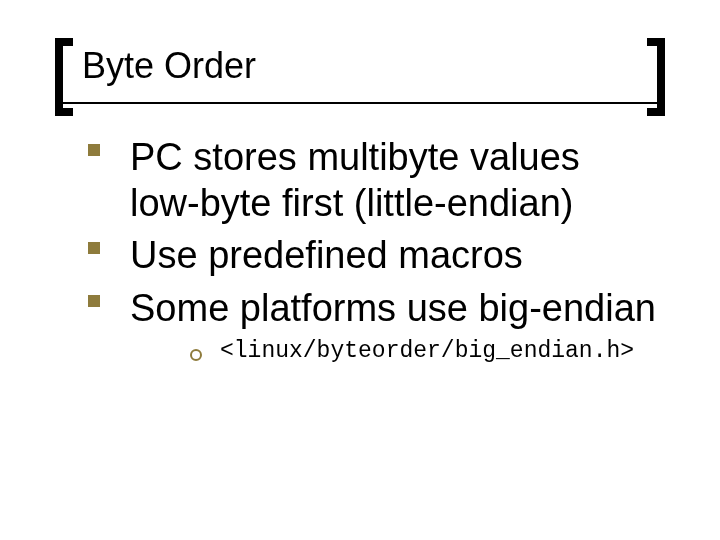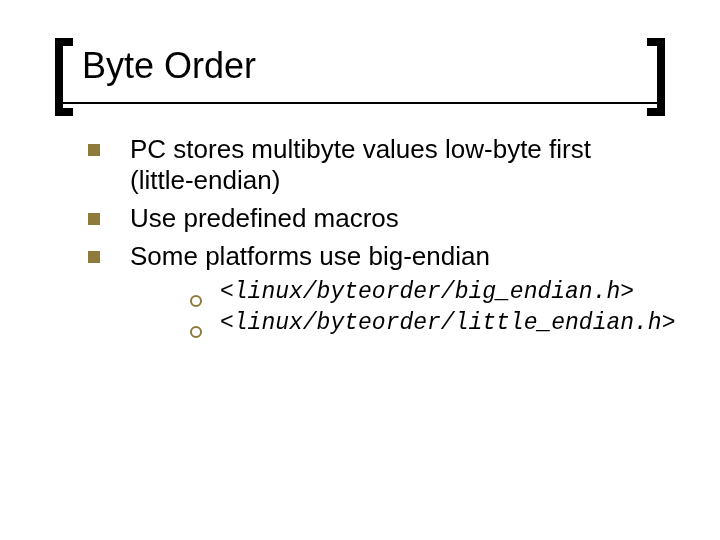--- a/index.html
+++ b/index.html
@@ -70,33 +70,32 @@
     margin: 0 0 6px 0;
   }
   .sq-bullet {
     flex: 0 0 auto;
     width: 12px;
     height: 12px;
     background: #8e7b3c;
     margin: 10px 30px 0 28px;
   }
   .l1-text {
-    font-size: 26px;
+    font-size: 38px;
     line-height: 1.22;
   }
   ul.level2 {
     list-style: none;
     margin: 4px 0 0 0;
     padding: 0 0 0 130px;
   }
   ul.level2 > li {
     display: flex;
-    align-items: flex-end;
+    align-items: center;
     margin: 2px 0;
-    font-style: italic;
   }
   .circ-bullet {
     flex: 0 0 auto;
     width: 12px;
     height: 12px;
     border: 2px solid #8e7b3c;
     border-radius: 50%;
     box-sizing: border-box;
     margin: 7px 18px 0 0;
   }
@@ -136,20 +135,16 @@
       <li>
         <span class="sq-bullet"></span>
         <span class="l1-text">Some platforms use big-endian</span>
       </li>
     </ul>
     <ul class="level2">
       <li>
         <span class="circ-bullet"></span>
         <span class="l2-text">&lt;linux/byteorder/big_endian.h&gt;</span>
       </li>
-      <li>
-        <span class="circ-bullet"></span>
-        <span class="l2-text">&lt;linux/byteorder/little_endian.h&gt;</span>
-      </li>
     </ul>
   </div>
 
 </div>
 
 </body></html>

